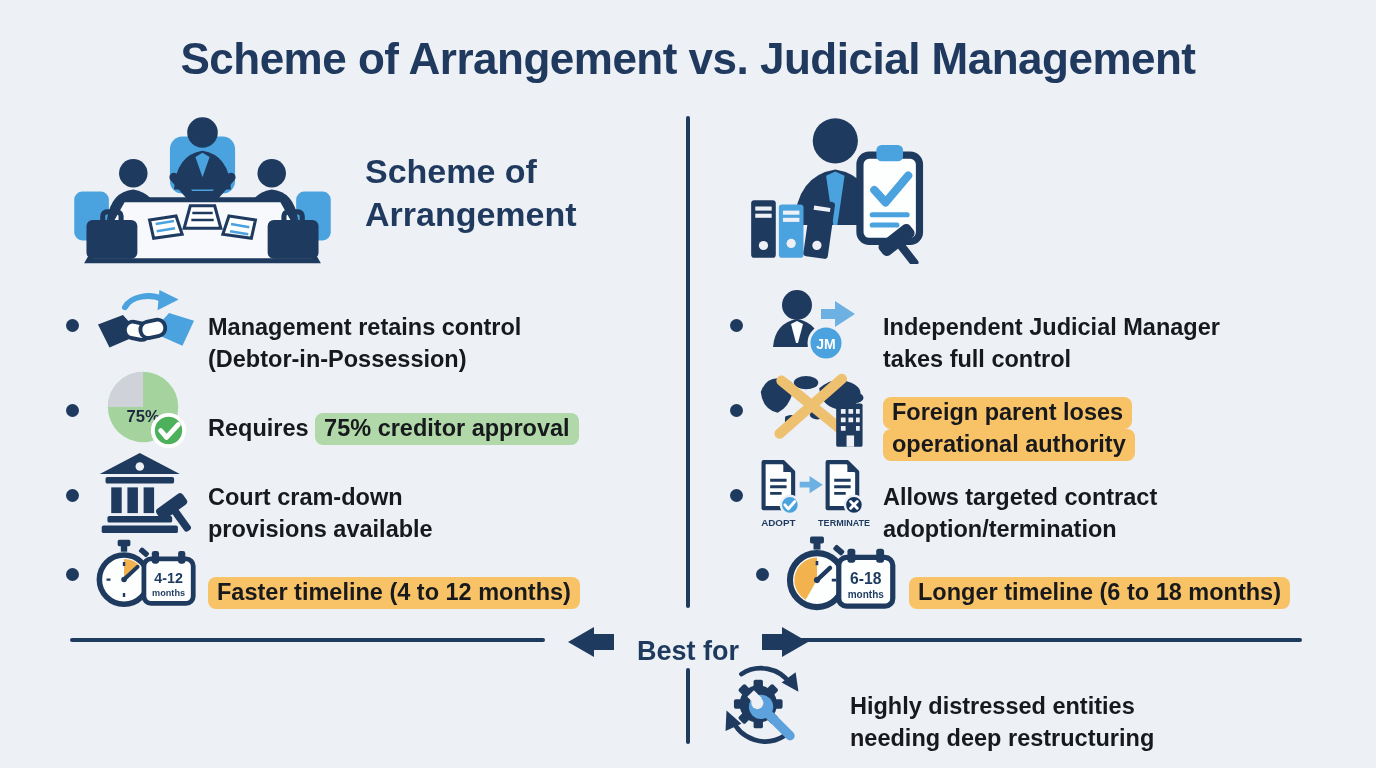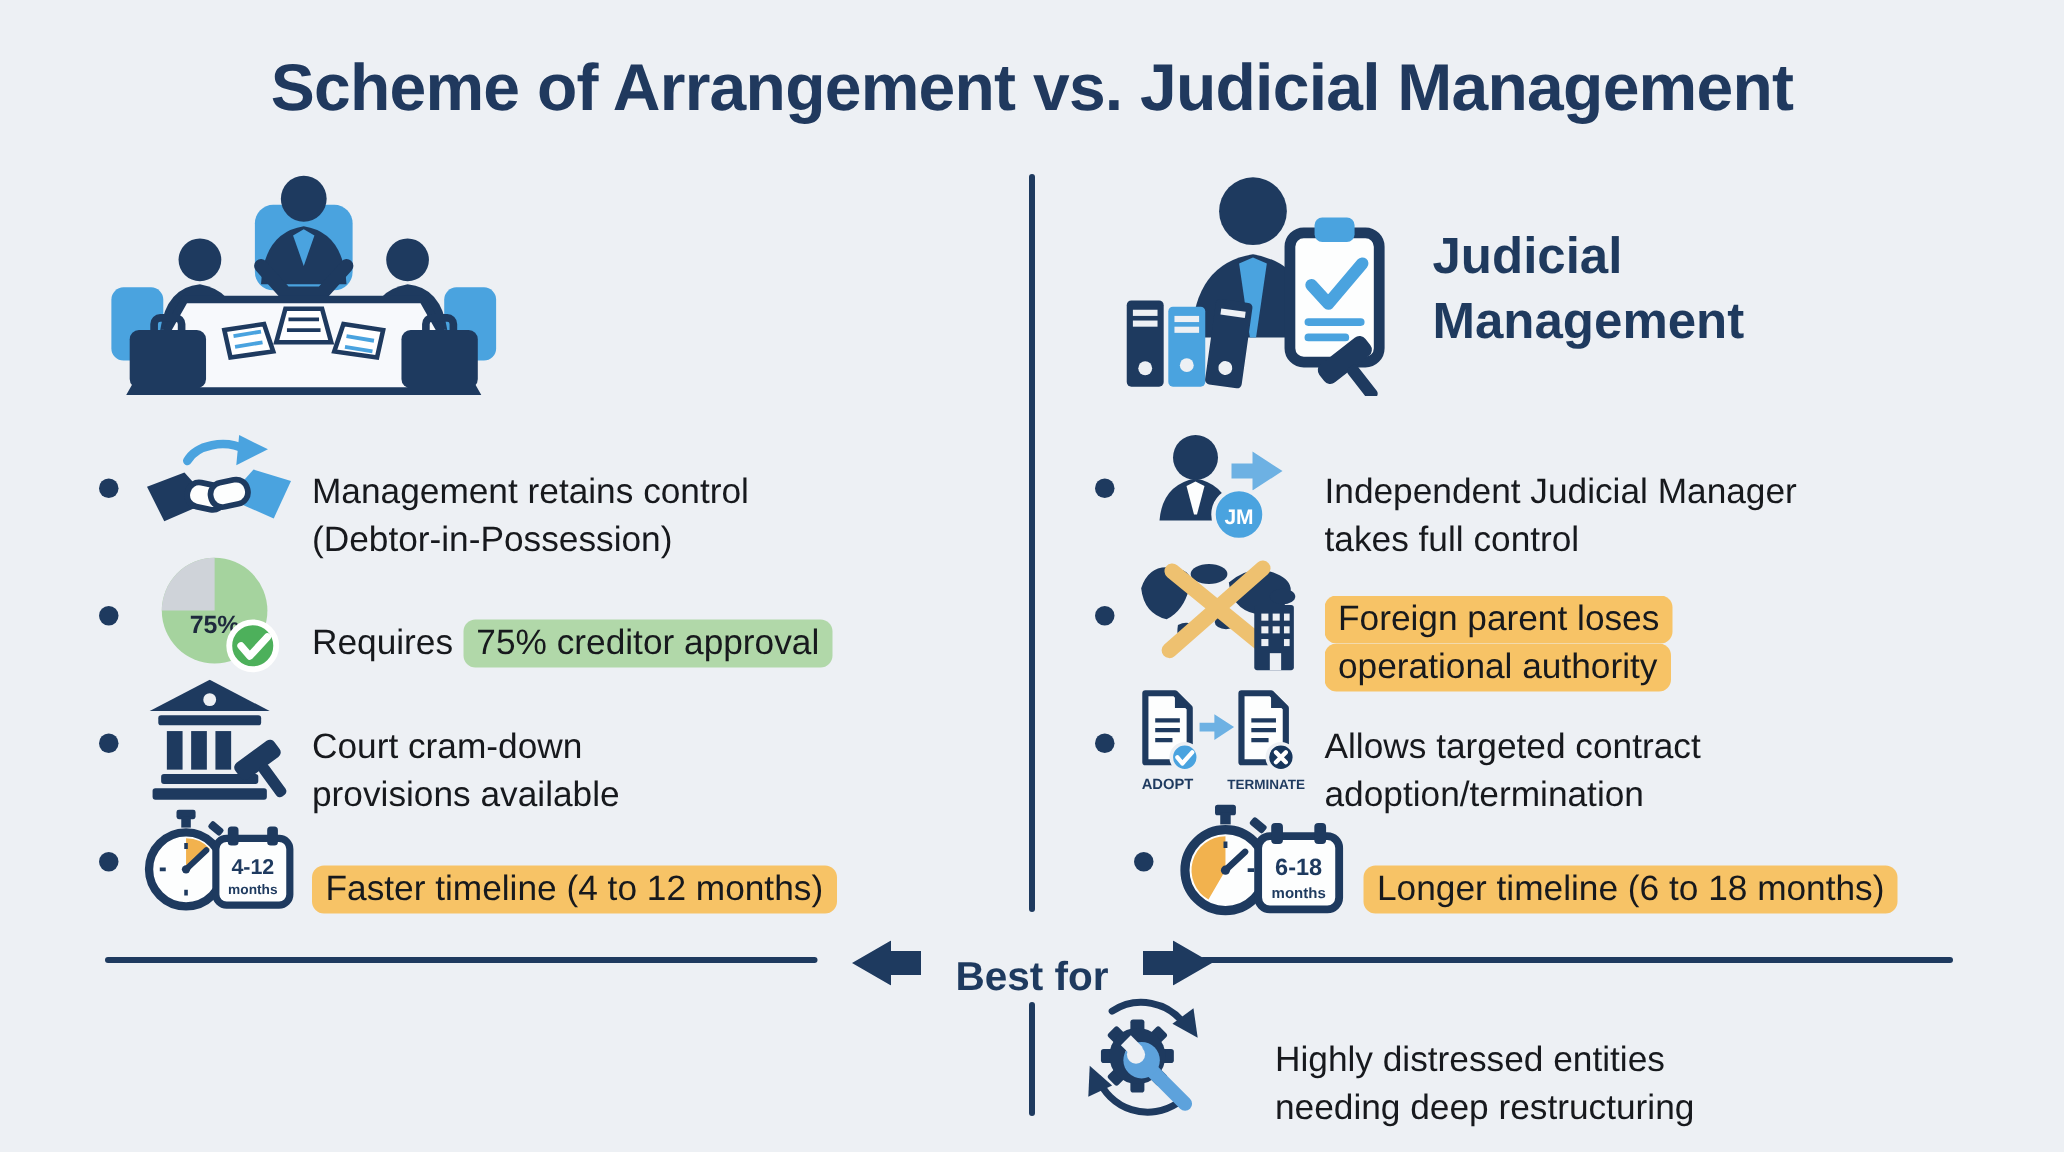--- a/index.html
+++ b/index.html
@@ -8,21 +8,21 @@
   .title{position:absolute;top:34px;left:0;width:1376px;text-align:center;
          font-size:44px;font-weight:800;color:#20395e;letter-spacing:-0.5px;}
   .vline{position:absolute;width:3.5px;background:#1e3a5f;border-radius:2px;}
   .hline{position:absolute;height:4px;background:#1e3a5f;border-radius:2px;}
   .heading{position:absolute;font-size:34px;font-weight:800;color:#1f3a5e;line-height:1.25;}
   .row{position:absolute;display:flex;align-items:center;}
   .dot{width:13px;height:13px;border-radius:50%;background:#1e3a5f;flex:none;margin-right:14px;}
   .icn{flex:none;display:flex;align-items:flex-start;justify-content:center;}
   .icn-l{width:105px;margin-right:10px;}
   .icn-r{width:115px;margin-right:11px;}
-  .txt{font-size:23.5px;font-weight:400;color:#17191d;line-height:1.38;margin-top:36px;}
+  .txt{font-size:23.5px;font-weight:700;color:#17191d;line-height:1.38;margin-top:36px;}
   .hl{padding:2px 9px 4px;border-radius:8px;-webkit-box-decoration-break:clone;box-decoration-break:clone;}
   .hl-green{background:#b1d8a9;}
   .hl-orange{background:#f7c366;}
   .bestfor{position:absolute;top:624px;left:612px;width:152px;text-align:center;
            font-size:27px;font-weight:800;color:#1e3a5f;margin-top:12px;}
   .arrow{position:absolute;top:627px;}
   svg text{font-family:"Liberation Sans","DejaVu Sans",sans-serif;}
 </style>
 </head>
 <body>
@@ -57,20 +57,21 @@
       <polygon points="88,108 114,104 120,122 92,126" fill="#fff" stroke="#1e3a5f" stroke-width="3"></polygon>
       <path d="M94,112 l18,-3 M95,119 l18,-3" stroke="#4aa3df" stroke-width="2.5"></path>
       <polygon points="166,104 192,108 188,126 160,122" fill="#fff" stroke="#1e3a5f" stroke-width="3"></polygon>
       <path d="M168,112 l18,3 M167,119 l18,3" stroke="#4aa3df" stroke-width="2.5"></path>
       <rect x="42" y="100" width="18" height="12" rx="4" fill="none" stroke="#1e3a5f" stroke-width="5"></rect>
       <rect x="26" y="108" width="50" height="38" rx="6" fill="#1e3a5f"></rect>
       <rect x="220" y="100" width="18" height="12" rx="4" fill="none" stroke="#1e3a5f" stroke-width="5"></rect>
       <rect x="204" y="108" width="50" height="38" rx="6" fill="#1e3a5f"></rect>
     </svg>
   </div>
+  <div class="heading" style="left:365px;top:150px;width:270px;">Scheme of Arrangement</div>
 
   <div style="position:absolute;left:745px;top:110px;" class="icn">
     <svg viewBox="0 0 190 150" width="195" height="154">
       <circle cx="88" cy="30" r="22" fill="#1e3a5f"></circle>
       <path d="M48,112 Q50,64 88,58 Q126,64 128,112 Z" fill="#1e3a5f"></path>
       <polygon points="88,60 79,64 86,112 90,112 97,64" fill="#4aa3df"></polygon>
       <rect x="6" y="88" width="24" height="56" rx="3" fill="#1e3a5f"></rect>
       <rect x="10" y="94" width="16" height="4" fill="#edf0f4"></rect>
       <rect x="10" y="101" width="16" height="4" fill="#edf0f4"></rect>
       <circle cx="18" cy="132" r="4.5" fill="#edf0f4"></circle>
@@ -86,21 +87,20 @@
       <rect x="112" y="44" width="58" height="84" rx="9" fill="#fdfefe" stroke="#1e3a5f" stroke-width="7"></rect>
       <rect x="128" y="34" width="26" height="16" rx="5" fill="#4aa3df"></rect>
       <path d="M126,78 l11,12 l22,-26" stroke="#4aa3df" stroke-width="8" fill="none" stroke-linecap="round" stroke-linejoin="round"></path>
       <path d="M124,102 h34 M124,112 h24" stroke="#4aa3df" stroke-width="5" stroke-linecap="round"></path>
       <g transform="rotate(-38 150 128)">
         <rect x="130" y="118" width="38" height="15" rx="5" fill="#1e3a5f"></rect>
         <rect x="145" y="131" width="8" height="26" rx="3" fill="#1e3a5f"></rect>
       </g>
     </svg>
   </div>
-  <div class="heading" style="left:955px;top:150px;width:270px;">Judicial Management</div>
 
   <div class="row" style="left:66px;top:282px;height:86px;">
     <span class="dot"></span>
     <span class="icn icn-l">
       <svg viewBox="0 0 100 82" width="96" height="79">
         <path d="M28,22 A26,18 0 0 1 68,14" fill="none" stroke="#4aa3df" stroke-width="6" stroke-linecap="round"></path>
         <polygon points="64,4 84,14 62,25" fill="#4aa3df"></polygon>
         <polygon points="0,40 26,30 44,50 12,64" fill="#1e3a5f"></polygon>
         <polygon points="100,36 74,28 56,48 88,62" fill="#4aa3df"></polygon>
         <g stroke="#1e3a5f" stroke-width="4" fill="#fdfefe" stroke-linejoin="round">

